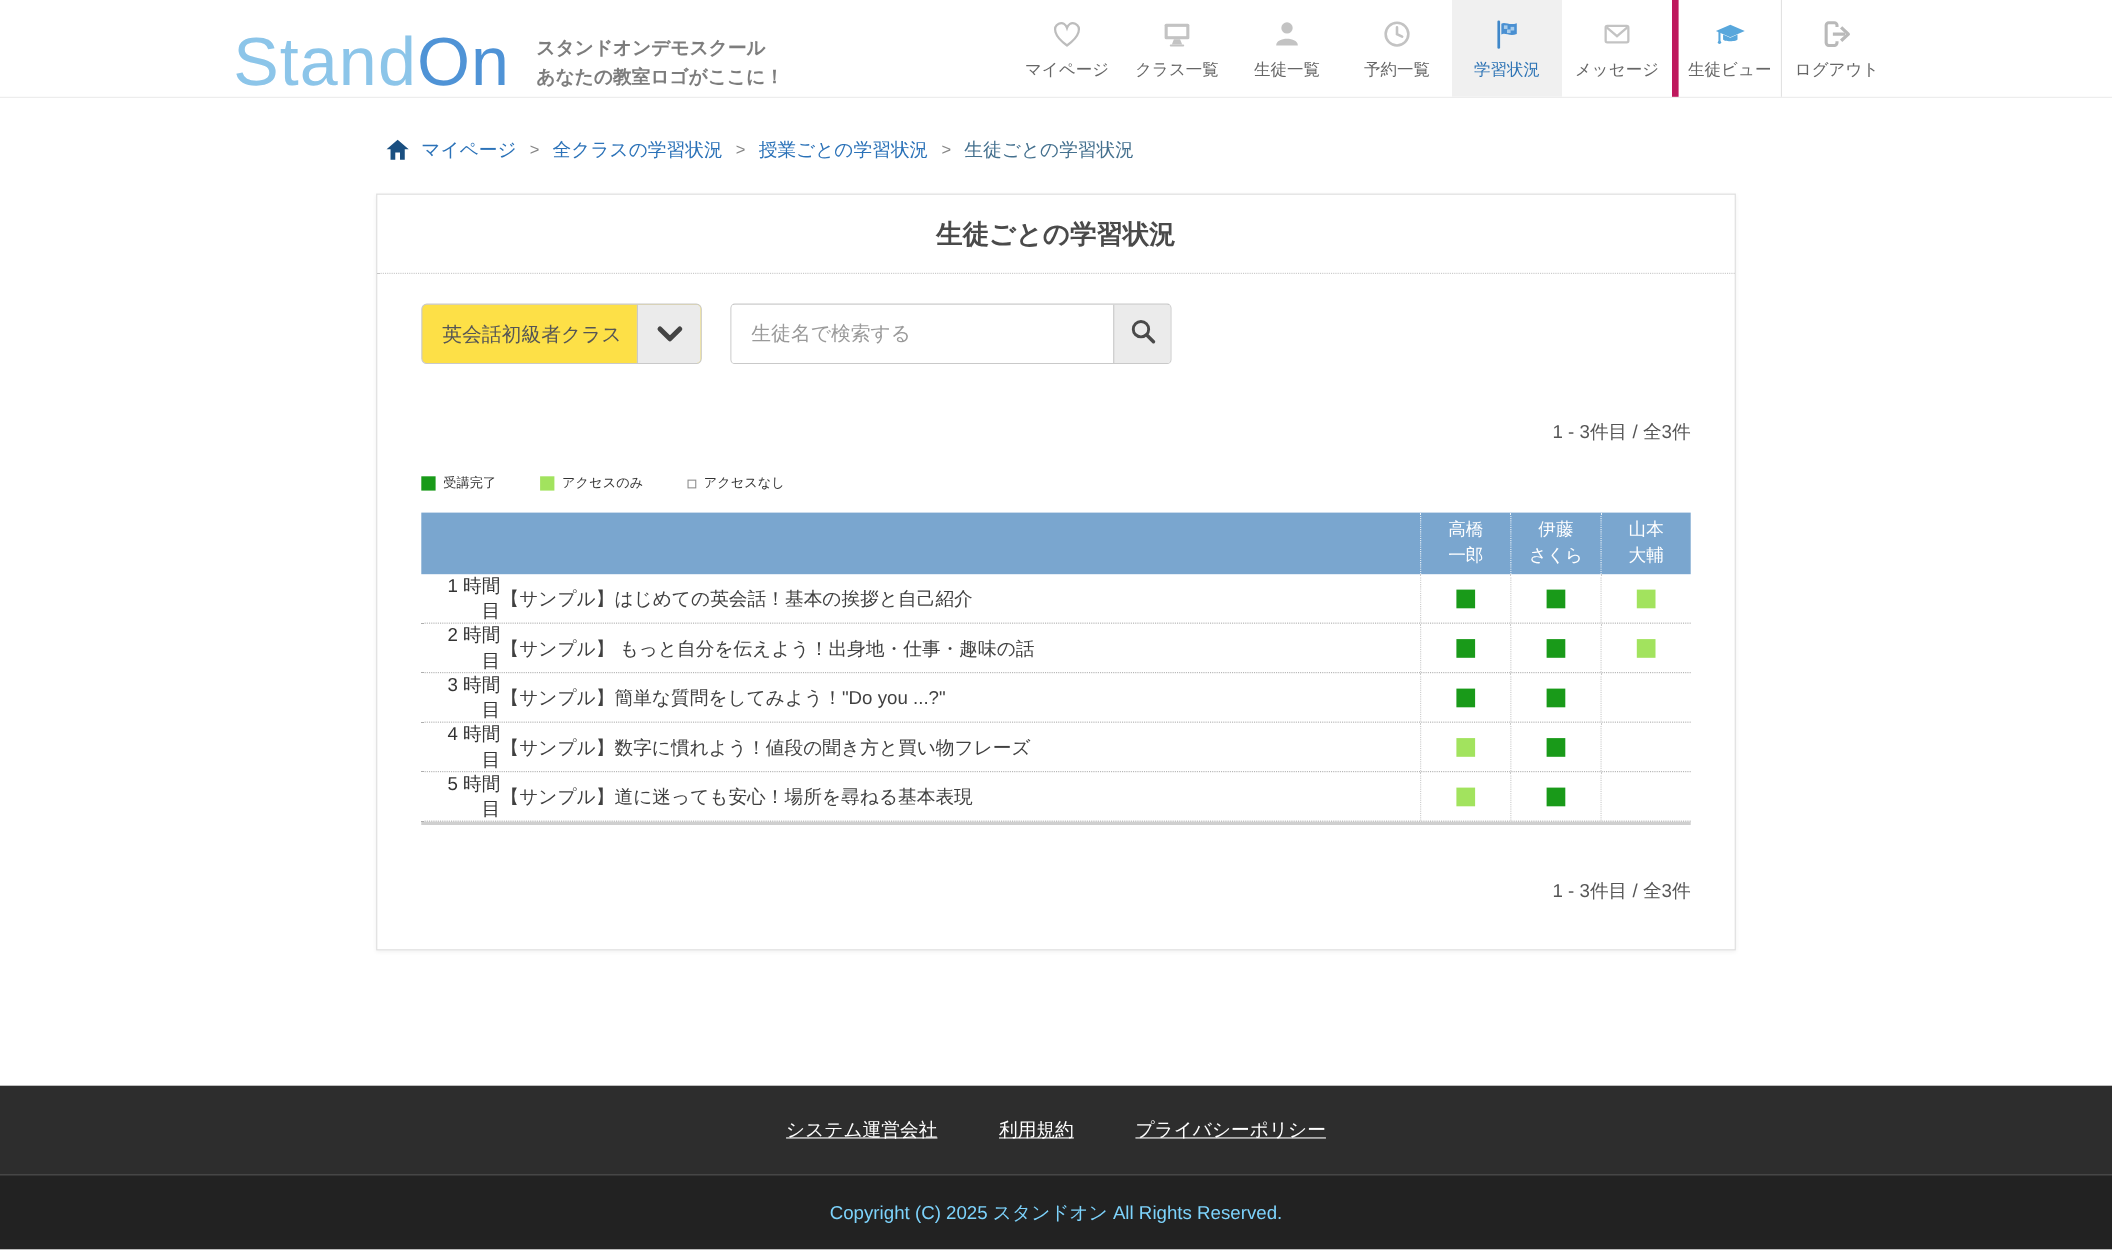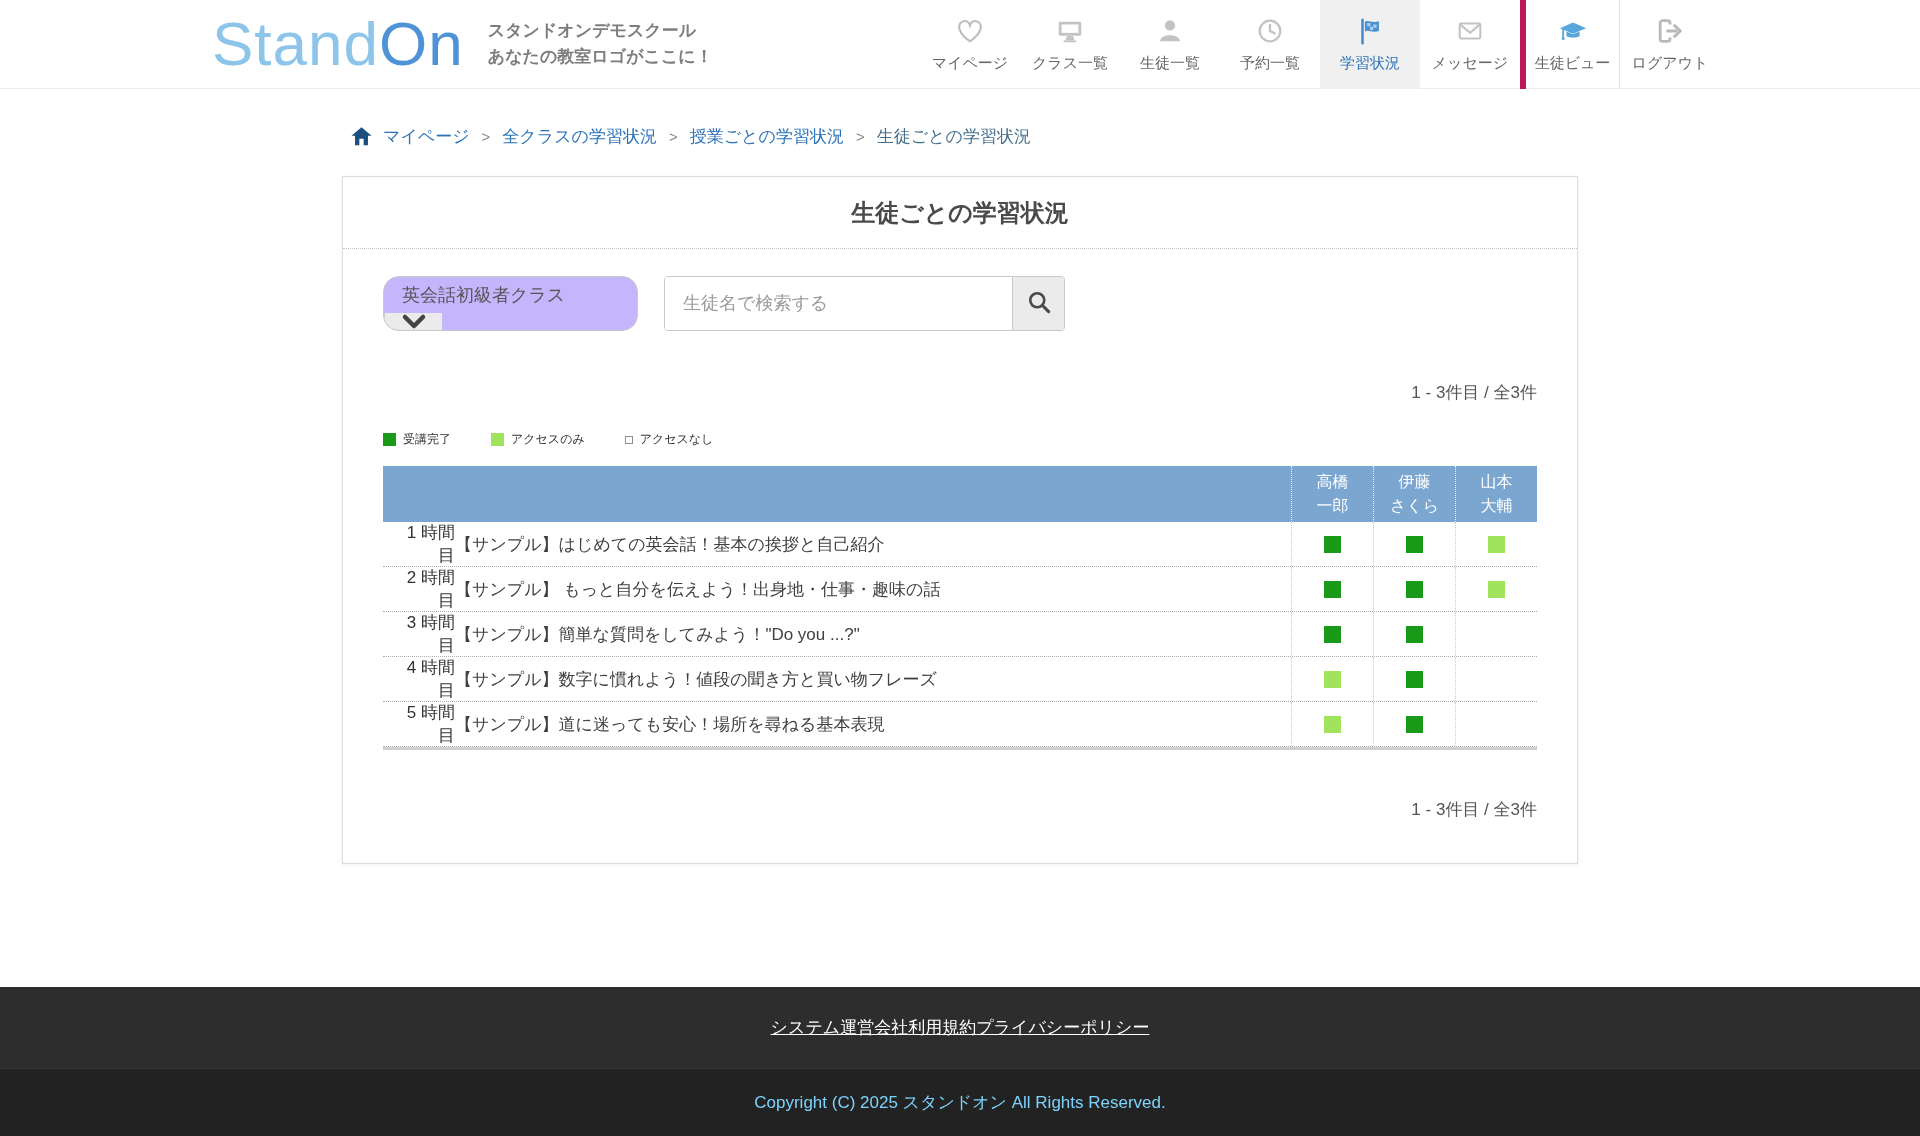--- a/index.html
+++ b/index.html
@@ -4,21 +4,21 @@
 <style>
   * { margin:0; padding:0; box-sizing:border-box; }
   html,body { width:1920px; height:1136px; }
   body {
     font-family:"Liberation Sans","DejaVu Sans",sans-serif;
     background:#ffffff; color:#333; position:relative; overflow:hidden;
   }
   
   .header {
     height:89px; background:#fff; border-bottom:1px solid #ececec;
-    display:flex; align-items:center; padding:0 200px 0 212px;
+    display:flex; align-items:flex-end; padding:0 200px 0 212px;
   }
   .logo-wrap { display:flex; align-items:center; }
   .logo { font-size:62px; letter-spacing:1px; font-weight:400; line-height:1; }
   .logo .p1 { color:#8cc5e9; }
   .logo .p2 { color:#4f93d6; }
   .tagline { margin-left:24px; font-size:17px; font-weight:700; color:#7d7d7d; line-height:1.55; }
   .nav { margin-left:auto; display:flex; height:89px; }
   .nav-item {
     width:100px; height:89px; display:flex; flex-direction:column;
     align-items:center; justify-content:center; gap:7px; cursor:pointer;
@@ -38,22 +38,22 @@
   .card {
     width:1236px; margin:28px auto 0; background:#fff;
     border:1px solid #dcdcdc; box-shadow:0 1px 4px rgba(0,0,0,.06);
   }
   .card-title {
     text-align:center; font-size:24px; font-weight:700; color:#4a4a4a;
     padding:20px 0 19px; border-bottom:1px dotted #c5c5c5;
   }
   .controls { display:flex; gap:26px; padding:27px 40px 0; }
   .select-box {
-    width:255px; height:55px; border:1px solid #c9c9c9; border-radius:16px;
-    display:flex; overflow:hidden; background:#c4b5fd; cursor:pointer;flex-direction:column;
+    width:255px; height:55px; border:1px solid #c9c9c9; border-radius:5px;
+    display:flex; overflow:hidden; background:#fde047; cursor:pointer;
   }
   .select-value { flex:1; display:flex; align-items:center; padding-left:18px; font-size:18px; color:#555; }
   .select-btn { width:58px; background:#ebebeb; border-left:1px solid #c9c9c9; display:flex; align-items:center; justify-content:center; }
   .search-box {
     width:401px; height:55px; border:1px solid #c9c9c9; border-radius:4px;
     display:flex; overflow:hidden; background:#fff;
   }
   .search-input { flex:1; border:none; outline:none; font-size:18px; padding-left:18px; color:#333; font-family:inherit; }
   .search-input::placeholder { color:#9a9a9a; }
   .search-btn { width:52px; background:#ebebeb; border-left:1px solid #c9c9c9; display:flex; align-items:center; justify-content:center; cursor:pointer; }
@@ -77,21 +77,21 @@
   .cell-lesson { flex:1; display:flex; align-items:center; font-size:17px; }
   .period { width:72px; padding-left:10px; color:#333; flex-shrink:0; }
   .title-link { color:#404040; text-decoration:none; cursor:pointer; white-space:nowrap; }
   .cell-status { width:82px; border-left:1px dotted #c9c9c9; display:flex; align-items:center; justify-content:center; }
   .sq2 { width:17px; height:17px; display:none; }
   .cell-status.st-done .sq2 { display:block; background:#199a19; }
   .cell-status.st-access .sq2 { display:block; background:#a2e35e; }
   .count-bottom { padding:48px 40px 42px; text-align:right; font-size:17px; color:#555; }
   
   .footer { position:absolute; left:0; right:0; bottom:0; }
-  .footer-top { height:81px; background:#2d2d2d; display:flex; align-items:center; justify-content:center; }
+  .footer-top { height:81px; background:#2d2d2d; display:flex; align-items:center; justify-content:center; gap:56px; }
   .footer-link { color:#fff; font-size:17px; text-decoration:underline; cursor:pointer; }
   .footer-bottom { height:68px; background:#222; border-top:1px solid #383838; display:flex; align-items:center; justify-content:center; color:#7dd3fc; font-size:17px; }
 </style>
 </head>
 <body>
 
 <div class="header">
   <div class="logo-wrap">
     <div class="logo"><span class="p1">Stand</span><span class="p2">On</span></div>
     <div class="tagline">

